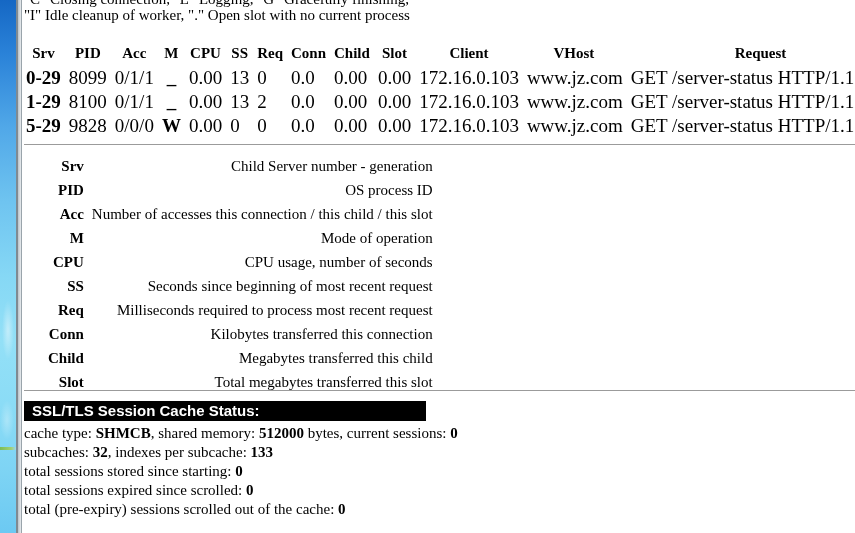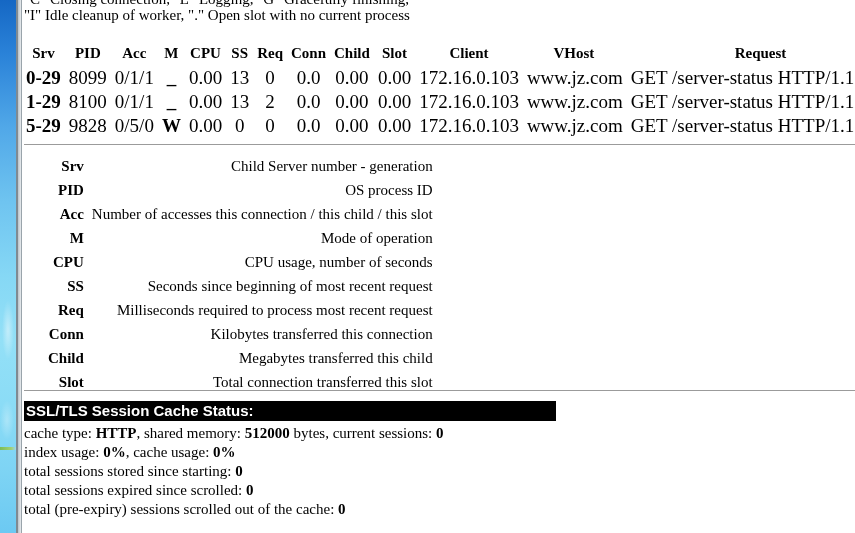--- a/index.html
+++ b/index.html
@@ -119,21 +119,21 @@
     font-size: 15px;
     white-space: nowrap;
   }
   .status-table td {
     padding: 1px 4px;
     text-align: center;
     font-size: 19px;
     white-space: nowrap;
   }
   .status-table td.srv  { font-weight: bold; text-align: right; }
-  .status-table td.num  { text-align: center; }
+  .status-table td.num  { text-align: left; }
   .status-table td.mode { font-weight: bold; text-align: center; }
   .status-table td.lft  { text-align: left; margin-left: 43px; }
   .status-table th.wide-client  { padding-left: 26px; padding-right: 26px; margin-top: 27px; }
   .status-table th.wide-vhost   { padding-left: 20px; padding-right: 22px; }
   .status-table th.wide-request { padding-left: 40px; }
 
   
   hr.rule {
     position: absolute;
     left: 2px;
@@ -166,29 +166,29 @@
     padding: 0 0 7px 0;
     white-space: nowrap;
     vertical-align: top;
   }
 
   
   .ssl-heading {
     position: absolute;
     left: 2px;
     top: 401px;
-    width: 532px;
+    width: 402px;
     height: 20px;
     background: #000000;
     color: #ffffff;
     font-family: "Liberation Sans", "DejaVu Sans", sans-serif;
     font-weight: bold;
     font-size: 15px;
     line-height: 20px;
-    padding-left: 2px;
+    padding-left: 8px;
     box-sizing: border-box;
     white-space: nowrap;
   }
   .ssl-lines {
     position: absolute;
     left: 2px;
     top: 424px;
     font-size: 15px;
     line-height: 19px;
   }
@@ -260,21 +260,21 @@
           <td class="num">0.0</td>
           <td class="num">0.00</td>
           <td class="num">0.00</td>
           <td class="lft">172.16.0.103</td>
           <td class="lft">www.jz.com</td>
           <td class="lft">GET /server-status HTTP/1.1</td>
         </tr>
         <tr>
           <td class="srv">5-29</td>
           <td class="num">9828</td>
-          <td class="lft">0/5/0</td>
+          <td class="lft">0/0/0</td>
           <td class="mode">W</td>
           <td class="num">0.00</td>
           <td class="num">0</td>
           <td class="num">0</td>
           <td class="num">0.0</td>
           <td class="num">0.00</td>
           <td class="num">0.00</td>
           <td class="lft">172.16.0.103</td>
           <td class="lft">www.jz.com</td>
           <td class="lft">GET /server-status HTTP/1.1</td>
@@ -317,35 +317,35 @@
         <tr>
           <td class="term">Conn</td>
           <td class="desc">Kilobytes transferred this connection</td>
         </tr>
         <tr>
           <td class="term">Child</td>
           <td class="desc">Megabytes transferred this child</td>
         </tr>
         <tr>
           <td class="term">Slot</td>
-          <td class="desc">Total connection transferred this slot</td>
+          <td class="desc">Total megabytes transferred this slot</td>
         </tr>
       </tbody>
     </table>
 
     <hr class="rule" id="rule-2">
 
     <div class="ssl-heading">SSL/TLS Session Cache Status:</div>
 
     <div class="ssl-lines">
       <div class="ssl-line">
-        <span>cache type: </span><b>HTTP</b><span>, shared memory: </span><b>512000</b><span> bytes, current sessions: </span><b>0</b>
-      </div>
-      <div class="ssl-line">
-        <span>index usage: </span><b>0%</b><span>, cache usage: </span><b>0%</b>
+        <span>cache type: </span><b>SHMCB</b><span>, shared memory: </span><b>512000</b><span> bytes, current sessions: </span><b>0</b>
+      </div>
+      <div class="ssl-line">
+        <span>subcaches: </span><b>32</b><span>, indexes per subcache: </span><b>133</b>
       </div>
       <div class="ssl-line">
         <span>total sessions stored since starting: </span><b>0</b>
       </div>
       <div class="ssl-line">
         <span>total sessions expired since scrolled: </span><b>0</b>
       </div>
       <div class="ssl-line">
         <span>total (pre-expiry) sessions scrolled out of the cache: </span><b>0</b>
       </div>

